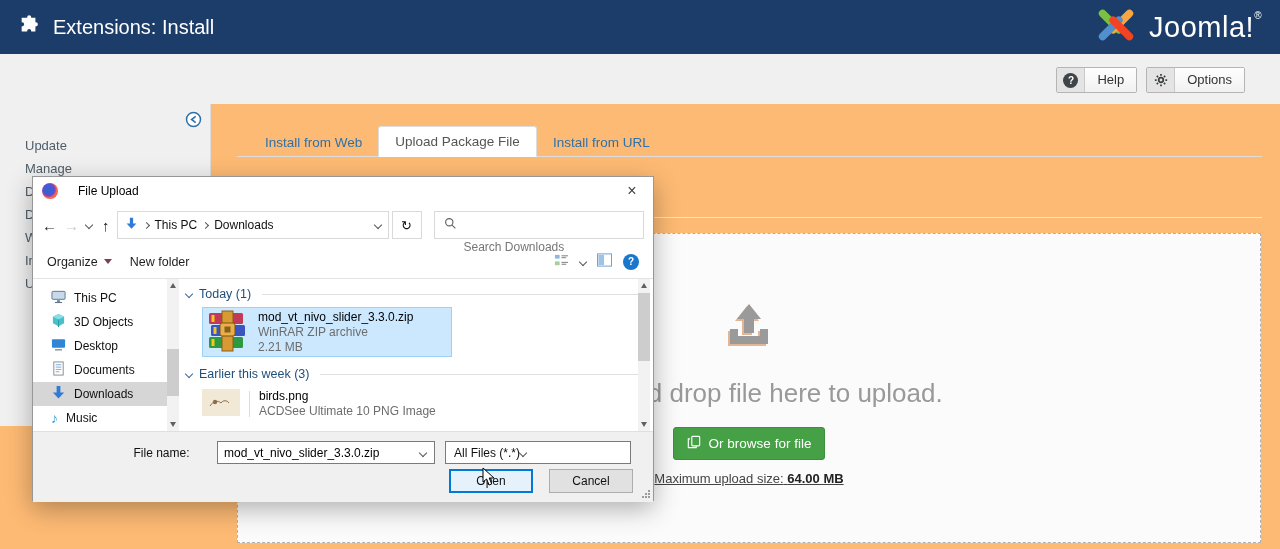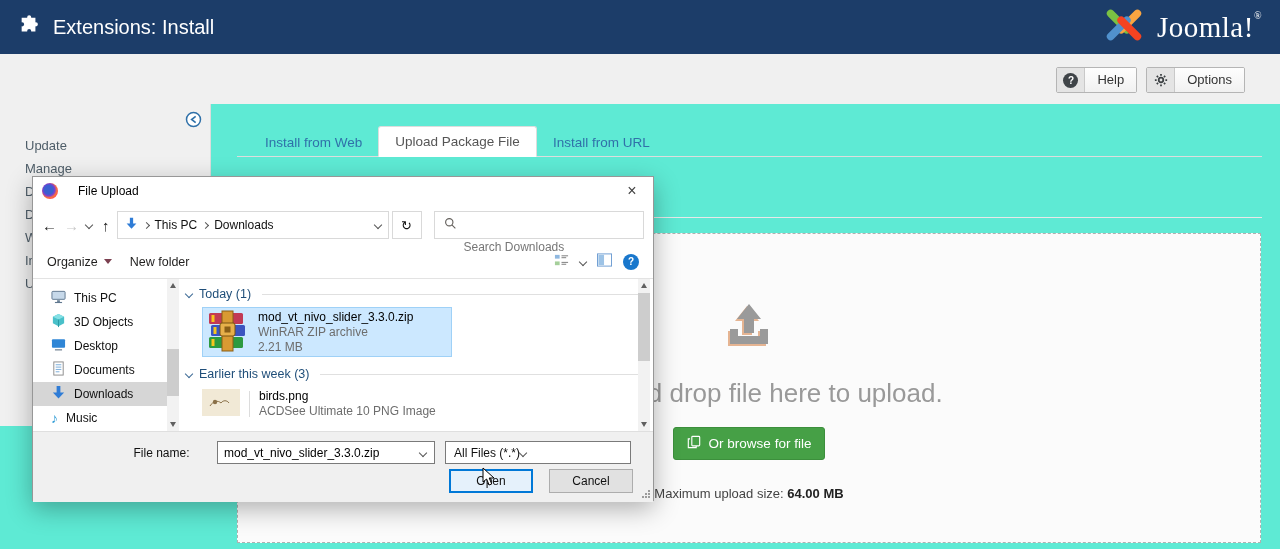--- a/index.html
+++ b/index.html
@@ -1,24 +1,24 @@
 <!DOCTYPE html>
 <html><head>
 <meta charset="utf-8">
 <style>
   * { margin:0; padding:0; box-sizing:border-box; }
   body { font-family:"Liberation Sans", sans-serif; background:#fff; }
-  .stage { position:relative; width:1280px; height:549px; overflow:hidden; background:#5eead4;padding-left:16px; }
+  .stage { position:relative; width:1280px; height:549px; overflow:hidden; background:#fdba74;padding-left:16px; }
 
   
   .navbar { position:absolute; left:0; top:0; width:1280px; height:54px; background:#1c3d69; display:flex; align-items:center; padding:0 18px; }
   .nav-left { display:flex; align-items:center; gap:13px; }
   .page-title { color:#fff; font-size:20px; }
   .nav-right { margin-left:auto; display:flex; align-items:center; gap:10px; }
-  .brand { color:#fff; font-size:29px; letter-spacing:.5px;font-family:Liberation Serif, serif; }
+  .brand { color:#fff; font-size:29px; letter-spacing:.5px; }
   .brand sup { font-size:10px; vertical-align:18px; }
 
   
   .band { position:absolute; left:0; top:54px; width:1280px; height:50px; background:#f0f0f0; }
   .band-buttons { position:absolute; right:35px; top:13px; display:flex; gap:9px; }
   .jbtn { display:flex; height:26px; border:1px solid #b5b5b5; border-radius:2px; overflow:hidden; background:#fff; cursor:pointer; }
   .jbtn .ic { width:28px; background:#e4e4e4; border-right:1px solid #c9c9c9; display:flex; align-items:center; justify-content:center; }
   .jbtn .lb { padding:0 12px; font-size:13px; color:#333; line-height:24px; background:linear-gradient(#fefefe,#f1f1f1); }
   .qcircle { width:15px; height:15px; border-radius:50%; background:#3f4448; color:#fff; font-size:10px; font-weight:bold; text-align:center; line-height:15px; }
 
@@ -32,21 +32,21 @@
   
   .tabs { position:absolute; left:237px; top:126px; width:1025px; display:flex; align-items:flex-end; padding-left:12px; border-bottom:1px solid #ddd; }
   .tab { padding:7px 16px; font-size:13.5px; color:#3071a9; margin-bottom:-1px; cursor:pointer; white-space:nowrap; }
   .tab.active { background:#fff; border:1px solid #ddd; border-bottom:1px solid #fff; border-radius:3px 3px 0 0; color:#555; }
   .legend-line { position:absolute; left:237px; top:217px; width:1025px; border-top:1px solid #e8e8e8; }
 
   
   .dropzone { position:absolute; left:237px; top:233px; width:1024px; height:310px; border:1px dashed #b0b0b0; background:#fbfbfb; display:flex; flex-direction:column; align-items:center; padding-top:68px; z-index:1; }
   .drag-text { margin-top:24px; font-size:26px; color:#999; }
   .browse-btn { margin-top:18px; display:flex; align-items:center; gap:8px; padding:7px 13px; background:#46a046; border:1px solid #3c8f3c; border-radius:3px; color:#fff; font-size:13.5px; cursor:pointer; }
-  .max-size { margin-top:26px; font-size:13px; color:#444; }
+  .max-size { margin-top:11px; font-size:13px; color:#444;text-decoration:underline; }
   .max-size b { color:#222; }
 
   
   .dialog { position:absolute; left:32px; top:176px; width:622px; height:325px; background:#fff; border:1px solid #979797; box-shadow:0 8px 24px rgba(0,0,0,.3); z-index:40; font-size:12px; color:#111; }
   .dlg-title { position:absolute; left:0; top:0; width:100%; height:28px; display:flex; align-items:center; padding-left:9px; gap:20px; background:#fff; }
   .dlg-title .t { font-size:12px; color:#000; }
   .ffx { width:16px; height:16px; border-radius:50%; background:radial-gradient(circle at 42% 42%, #3b5fd0 0 34%, #7b3fd0 46%, #ff7139 62%, #ff3b63 78%, #ffcc33 100%); }
   .dlg-close { position:absolute; right:0; top:0; width:42px; height:28px; display:flex; align-items:center; justify-content:center; font-size:16px; color:#444; cursor:pointer; }
 
   .dlg-nav { position:absolute; left:0; top:28px; width:100%; height:40px; display:flex; align-items:center; padding:0 9px; }

